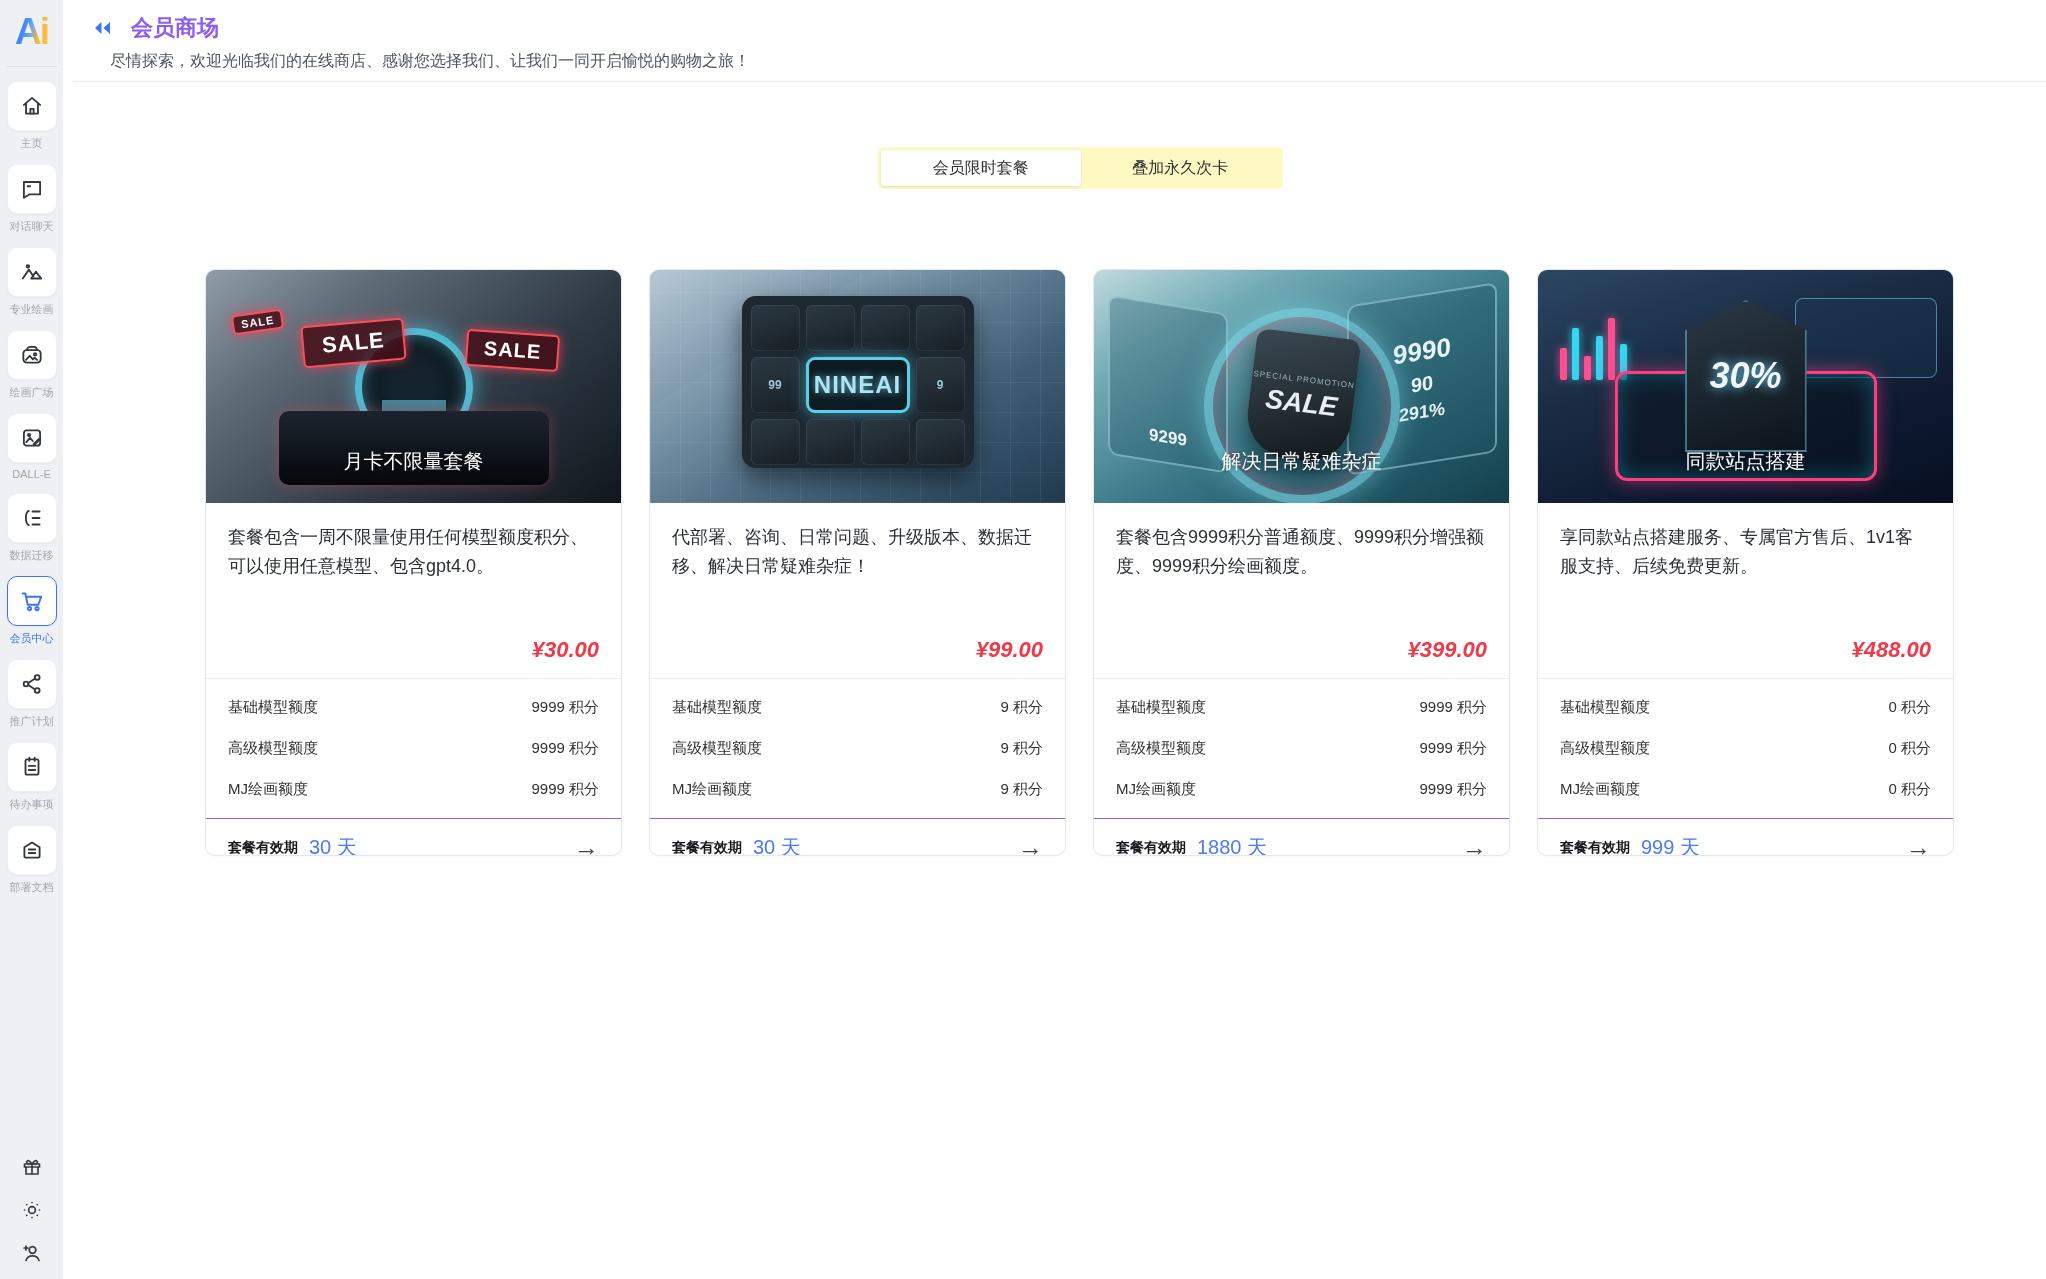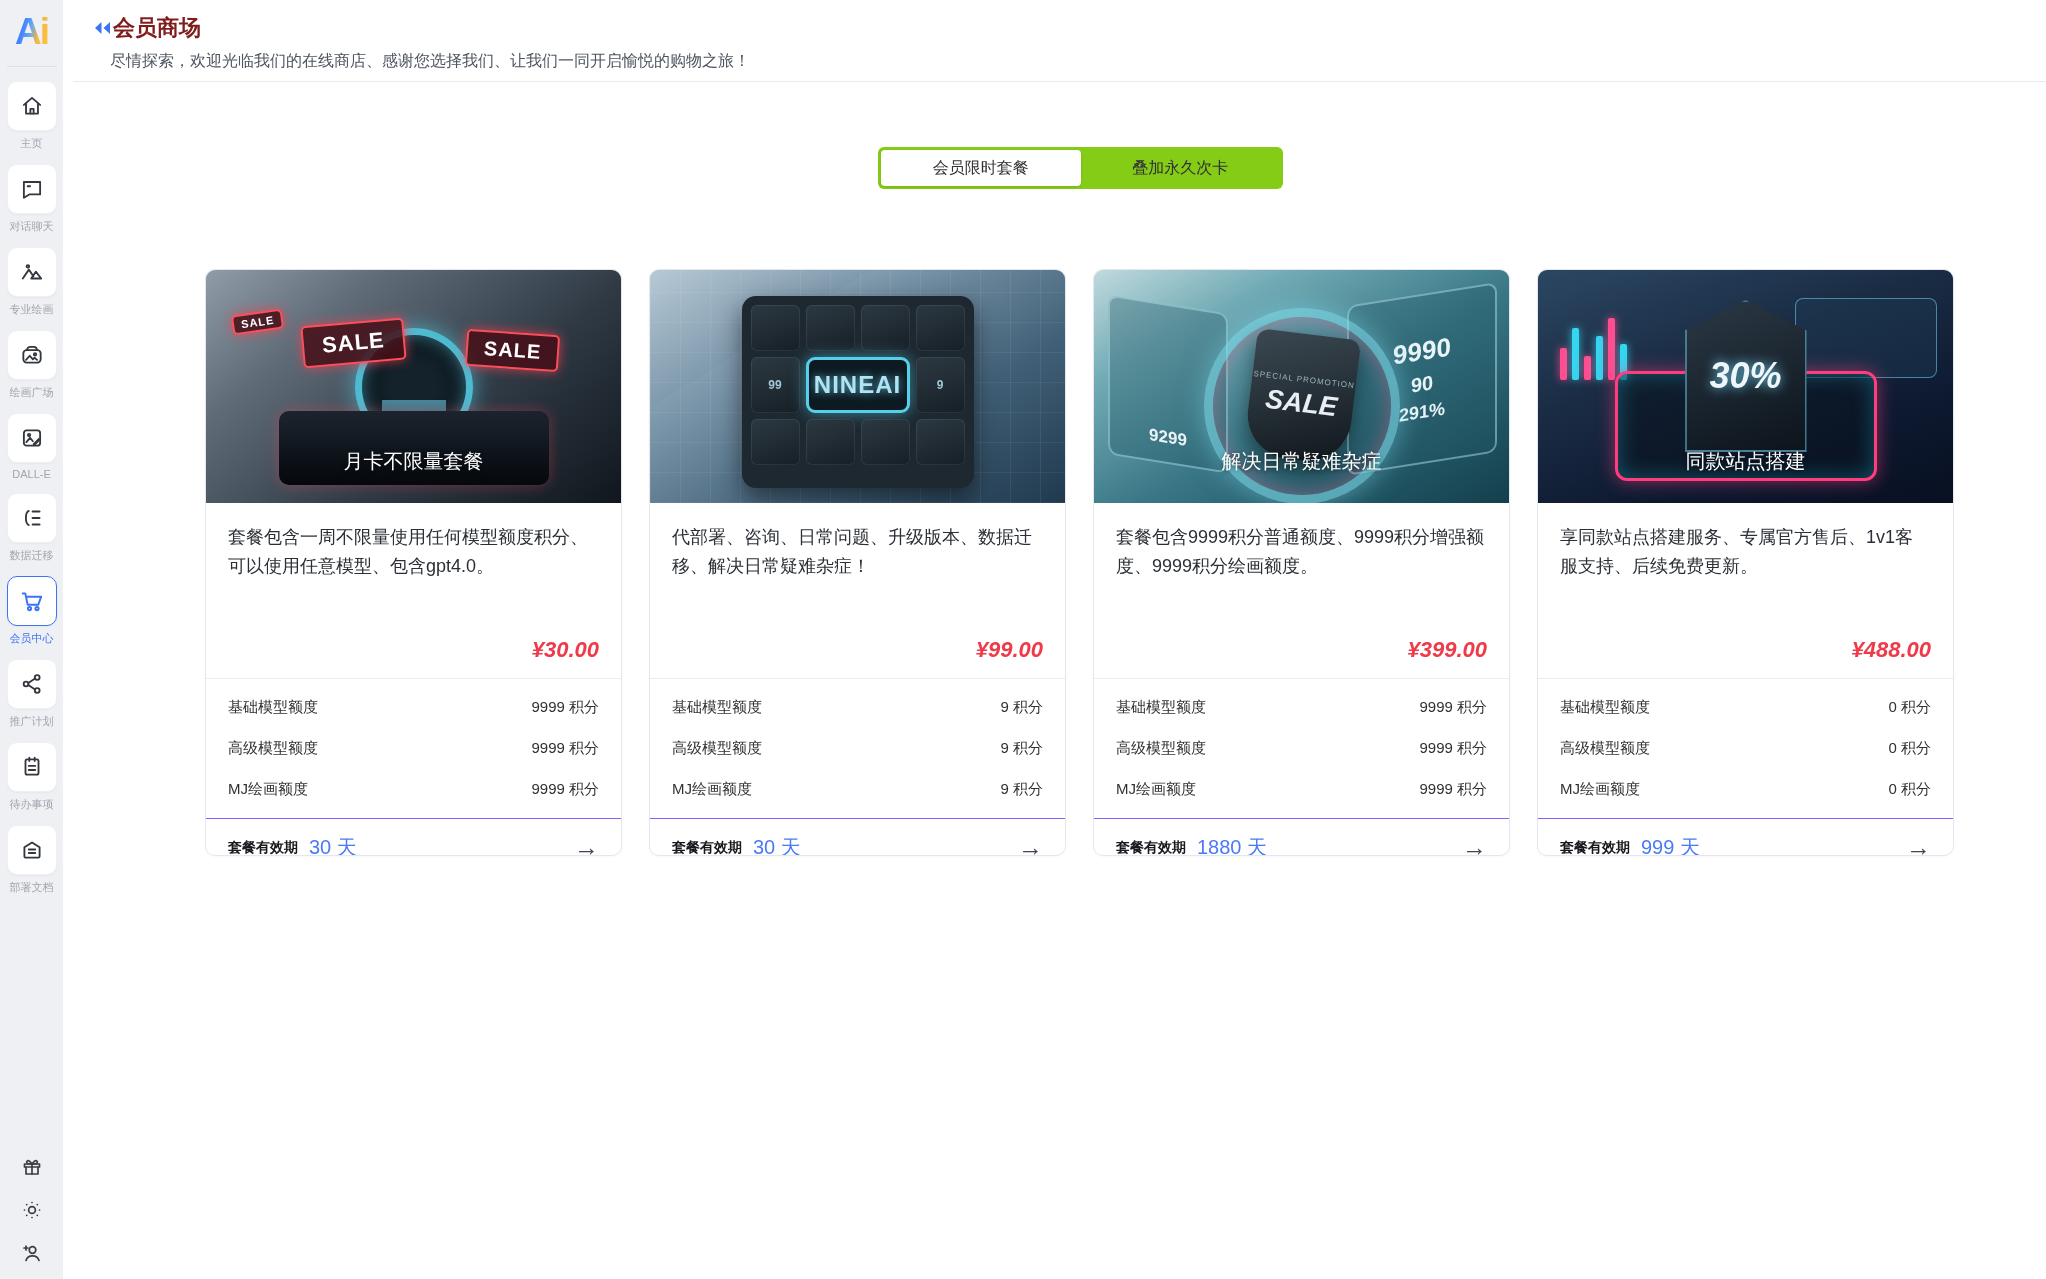--- a/index.html
+++ b/index.html
@@ -22,26 +22,26 @@
   .nav-item.active .nav-icon{border:1px solid #3d74f4;color:#3d74f4;}
   .nav-item.active .nav-label{color:#3d74f4;}
   .side-bottom{margin-top:auto;margin-bottom:14px;display:flex;flex-direction:column;
                align-items:center;gap:19px;color:#3a3f45;}
   .side-bottom .b-icon{cursor:pointer;display:flex;}
 
   
   .header{position:absolute;left:73px;right:0;top:0;height:82px;background:#fff;
           border-bottom:1px solid #e8eaee;box-sizing:border-box;padding-left:19px;}
   .header-top{display:flex;align-items:center;margin-top:13px;}
-  .page-title{font-size:22px;font-weight:700;color:#7f1d1d;margin-left:0;text-align:right;}
+  .page-title{font-size:22px;font-weight:700;color:#8b5cf6;margin-left:18px;text-align:right;}
   .header-sub{font-size:16px;color:#4e5560;margin-top:8px;margin-left:18px;}
 
   
   .main{position:absolute;left:73px;top:83px;right:0;bottom:0;background:#fff;}
-  .tabs{position:absolute;left:805px;top:64px;width:405px;height:42px;background:#84cc16;
+  .tabs{position:absolute;left:805px;top:64px;width:405px;height:42px;background:#fef9c3;
         border-radius:6px;display:flex;padding:3px;box-sizing:border-box;}
   .tab{flex:1;display:flex;align-items:center;justify-content:center;font-size:16px;
        color:#303133;border-radius:4px;cursor:pointer;}
   .tab.active{background:#fff;font-weight:500;box-shadow:0 1px 3px rgba(0,0,0,.1);}
 
   .cards{position:absolute;left:132px;top:186px;display:flex;gap:27px;}
   .card{width:417px;height:587px;background:#fff;border:1px solid #e4e7ed;border-radius:10px;
         box-sizing:border-box;display:flex;flex-direction:column;overflow:hidden;cursor:pointer;
         box-shadow:0 1px 3px rgba(0,0,0,.03);}
   .card-img{height:233px;flex:none;position:relative;overflow:hidden;}
@@ -76,21 +76,21 @@
          background:linear-gradient(180deg,rgba(110,220,245,.55),rgba(110,220,245,0));}
   .pad1{position:absolute;left:50%;bottom:18px;transform:translateX(-50%);width:270px;height:74px;
         background:linear-gradient(#1b242e,#05080c);border-radius:10px;
         box-shadow:0 0 14px rgba(255,70,90,.35);}
 
   .img-2{background:linear-gradient(148deg,#b7c9d5 0%,#7f9aad 28%,#41607700 0),
                     linear-gradient(148deg,#b7c9d5 0%,#7f9aad 30%,#416077 66%,#20394e 100%);}
   .circuit{position:absolute;inset:0;
     background:repeating-linear-gradient(90deg,rgba(255,255,255,.07) 0 1px,transparent 1px 30px),
                repeating-linear-gradient(0deg,rgba(255,255,255,.06) 0 1px,transparent 1px 30px);}
-  .keypad{position:absolute;left:50%;top:26px;transform:translateX(-50%);width:232px;height:192px;
+  .keypad{position:absolute;left:50%;top:26px;transform:translateX(-50%);width:232px;height:172px;
           background:#1d2830;border-radius:14px;box-shadow:0 10px 24px rgba(0,0,0,.5);
           display:grid;grid-template-columns:repeat(4,1fr);grid-template-rows:46px 56px 46px;
           gap:6px;padding:9px;box-sizing:border-box;}
   .key{background:linear-gradient(160deg,#2c3942,#171f26);border-radius:6px;
        box-shadow:inset 0 0 0 1px rgba(255,255,255,.08);display:flex;align-items:center;
        justify-content:center;color:#9fc6d6;font-size:12px;font-weight:700;}
   .nineai{grid-column:2/4;background:#0d1a22;border:3px solid #58cfe8;border-radius:9px;
           color:#aee4f4;font-weight:800;font-size:24px;letter-spacing:1px;display:flex;
           align-items:center;justify-content:center;box-shadow:0 0 16px rgba(80,200,230,.6);
           text-shadow:0 0 8px rgba(120,220,245,.8);}

